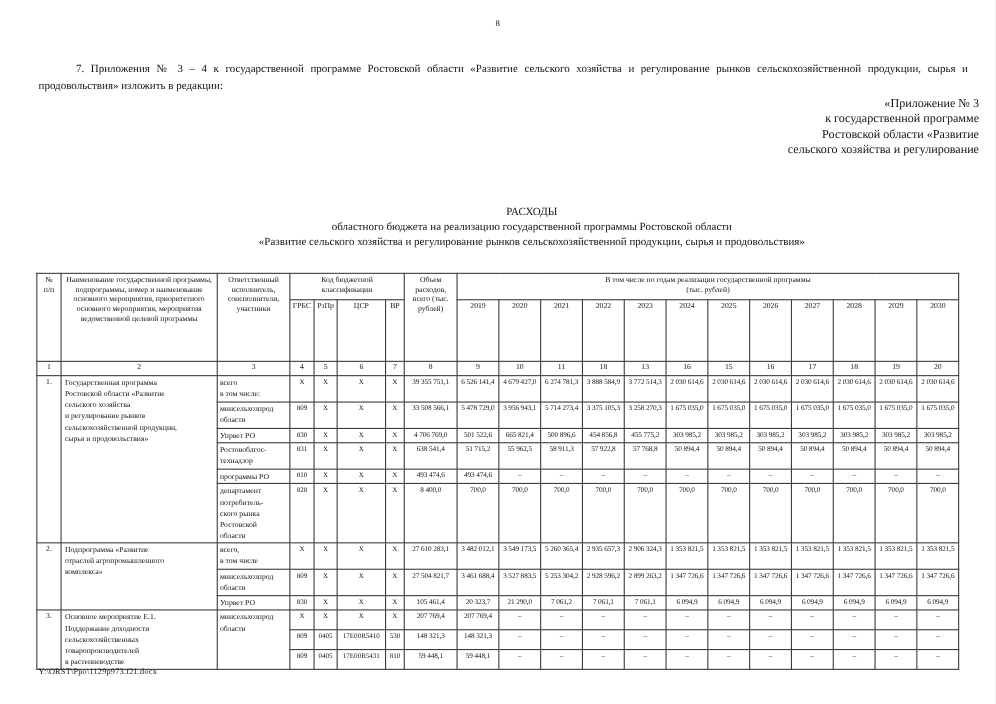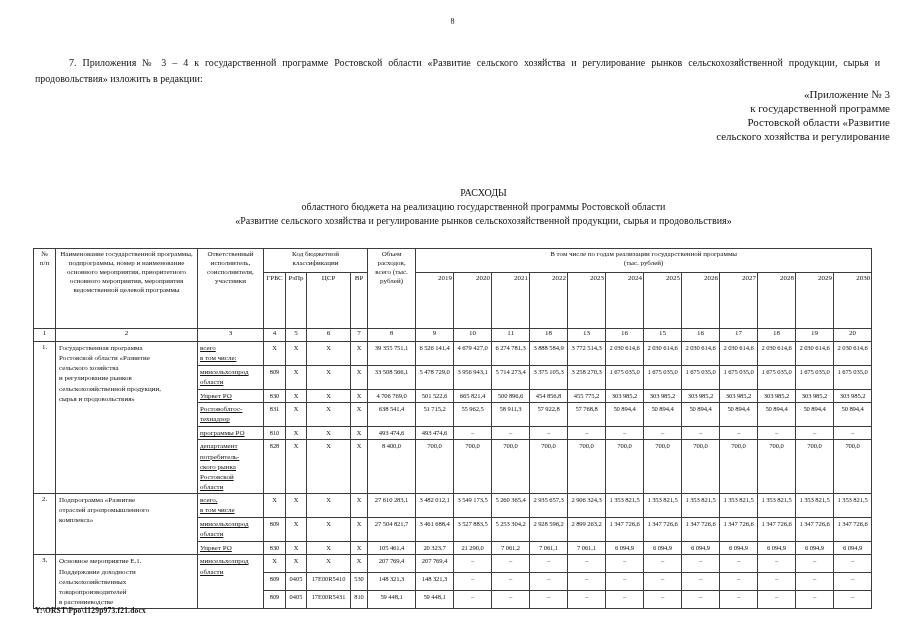--- a/index.html
+++ b/index.html
@@ -8,37 +8,37 @@
     font-family:"Liberation Serif","DejaVu Serif",serif;color:#141414;
     overflow:hidden;
   }
   .page-number{position:absolute;top:17px;left:0;width:100%;text-align:center;font-size:8px;}
   .intro{position:absolute;top:55px;left:35px;width:845px;font-size:10px;line-height:1.62;
          text-align:justify;text-indent:34px;}
   .appendix{position:absolute;top:88px;right:15px;width:290px;text-align:right;
             font-size:11px;line-height:1.26;}
   .doc-title{position:absolute;top:186px;left:0;width:100%;text-align:center;
              font-size:10px;line-height:1.42;margin-left:31px;}
-  .footer-path{position:absolute;top:606px;left:35px;font-size:7.5px;letter-spacing:0.2px;font-weight:bold;}
+  .footer-path{position:absolute;top:606px;left:35px;font-size:7.5px;letter-spacing:0.2px;}
 
   .tbl-wrap{position:absolute;top:248px;left:33px;}
   table{border-collapse:collapse;table-layout:fixed;width:838px;}
   th,td{border:1px solid #3c3c3c;font-weight:normal;font-size:7px;
         vertical-align:top;padding:1px 1px;overflow:hidden;}
   thead th{text-align:center;line-height:1.3;white-space:pre-line;}
   tr.hdr-a{height:24px;}
   tr.hdr-b{height:56px;font-family:Liberation Serif, serif;}
   tr.colnums{height:13px;}
   .c{text-align:center;}
   .name{text-align:left;white-space:pre-line;line-height:1.45;padding-left:3px;}
-  .exec{text-align:left;white-space:pre-line;line-height:1.45;padding-left:2px;text-decoration:underline;}
+  .exec{text-align:left;white-space:pre-line;line-height:1.45;padding-left:2px;}
   .code{white-space:nowrap;padding:1px 0;font-size:6.4px;line-height:1.55;}
   .val{white-space:nowrap;padding:1px 0;font-size:6.6px;letter-spacing:-0.1px;line-height:1.55;}
   .colnum{font-size:7px;padding:0;}
-  .yh{vertical-align:top;text-align:right;}
+  .yh{vertical-align:top;}
 </style>
 </head>
 <body>
 
 <div class="page">
 
   <div class="page-number">8</div>
 
   <div class="intro">7. Приложения № 3 – 4 к государственной программе Ростовской области «Развитие сельского хозяйства и регулирование рынков сельскохозяйственной продукции, сырья и продовольствия» изложить в редакции:</div>
 

